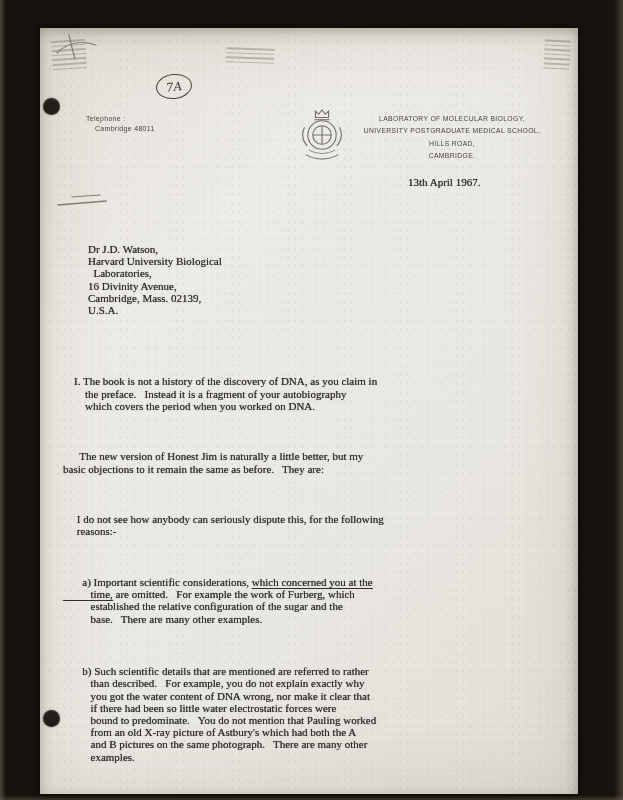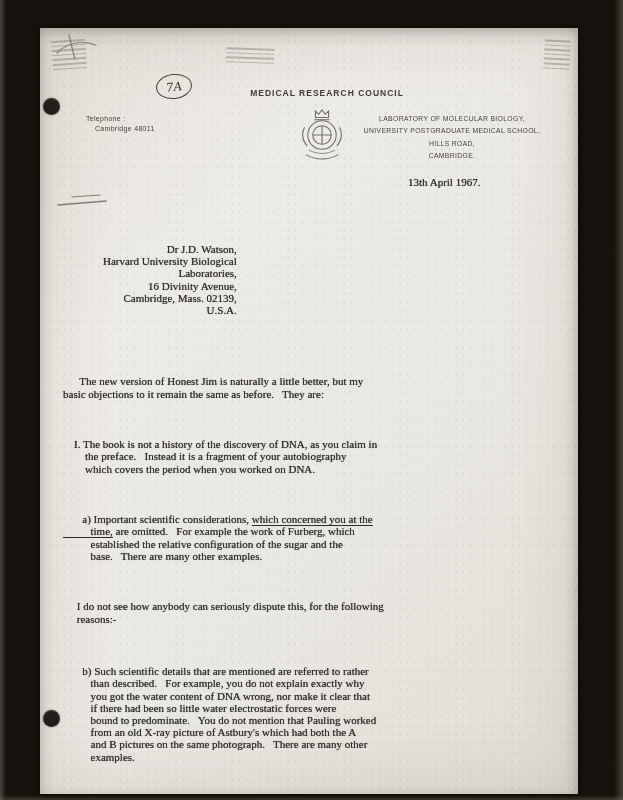--- a/index.html
+++ b/index.html
@@ -57,21 +57,21 @@
 
   .page-mark{
     position:absolute;top:46px;left:116px;width:34px;height:23px;
     border:1.4px solid #49453e;border-radius:50%;
     transform:rotate(-7deg);
     display:flex;align-items:center;justify-content:center;
     font-family:"DejaVu Serif",serif;font-style:italic;
     font-size:12px;color:#3c3833;
   }
 
-  .recipient{position:absolute;top:215px;left:63px;text-align:right;}
+  .recipient{position:absolute;top:215px;left:48px;}
   .letter-body{position:absolute;top:309px;left:23px;width:513px;}
   .para{margin-top:14px;}
   .para-tight{margin-top:16px;}
   .ul{text-decoration:underline;text-decoration-skip-ink:none;text-underline-offset:1.5px;}
 
   .hole{
     position:absolute;left:3px;width:17px;height:17px;border-radius:50%;
     background:radial-gradient(circle at 42% 40%, #221d18 62%, #3b3329 100%);
     box-shadow:0 0 2px rgba(0,0,0,.5), inset 0 1px 2px rgba(255,255,255,.14);
   }
@@ -115,21 +115,20 @@
 
   <svg class="pencil-dash" width="104" height="22" viewBox="0 0 104 22">
     <g stroke="#6b655a" fill="none" opacity=".8" stroke-linecap="round">
       <path d="M16 6 L44 4" stroke-width="1.2"></path>
       <path d="M2 14 L50 10" stroke-width="1.6"></path>
     </g>
   </svg>
 
   <div class="page-mark">7A</div>
 
-  <div class="mrc-title">MEDICAL RESEARCH COUNCIL</div>
 
   <div class="phone">
     <div>Telephone :</div>
     <div class="indent">Cambridge 48011</div>
   </div>
 
   <svg class="crest" viewBox="0 0 44 52">
     <g stroke="#53504a" fill="none" stroke-width="1">
       <path d="M16 10 L16 4 L19 7 L22 3 L25 7 L28 4 L28 10 Z"></path>
       <path d="M15 12 H29"></path>
@@ -152,31 +151,31 @@
   <div class="date typewriter">13th April 1967.</div>
 
   <div class="recipient typewriter">Dr J.D. Watson,
 Harvard University Biological
   Laboratories,
 16 Divinity Avenue,
 Cambridge, Mass. 02139,
 U.S.A.</div>
 
   <div class="letter-body typewriter">
-    <div class="para">      The new version of Honest Jim is naturally a little better, but my
-basic objections to it remain the same as before.   They are:</div>
     <div class="para">    I. The book is not a history of the discovery of DNA, as you claim in
         the preface.   Instead it is a fragment of your autobiography
         which covers the period when you worked on DNA.</div>
+    <div class="para">      The new version of Honest Jim is naturally a little better, but my
+basic objections to it remain the same as before.   They are:</div>
+    <div class="para">     I do not see how anybody can seriously dispute this, for the following
+     reasons:-</div>
     <div class="para"><span>       a) Important scientific considerations, </span><span class="ul">which concerned you at the
           time,</span><span> are omitted.   For example the work of Furberg, which
           established the relative configuration of the sugar and the
           base.   There are many other examples.</span></div>
-    <div class="para">     I do not see how anybody can seriously dispute this, for the following
-     reasons:-</div>
     <div class="para-tight">       b) Such scientific details that are mentioned are referred to rather
           than described.   For example, you do not explain exactly why
           you got the water content of DNA wrong, nor make it clear that
           if there had been so little water electrostatic forces were
           bound to predominate.   You do not mention that Pauling worked
           from an old X-ray picture of Astbury's which had both the A
           and B pictures on the same photograph.   There are many other
           examples.</div>
     
   </div>

